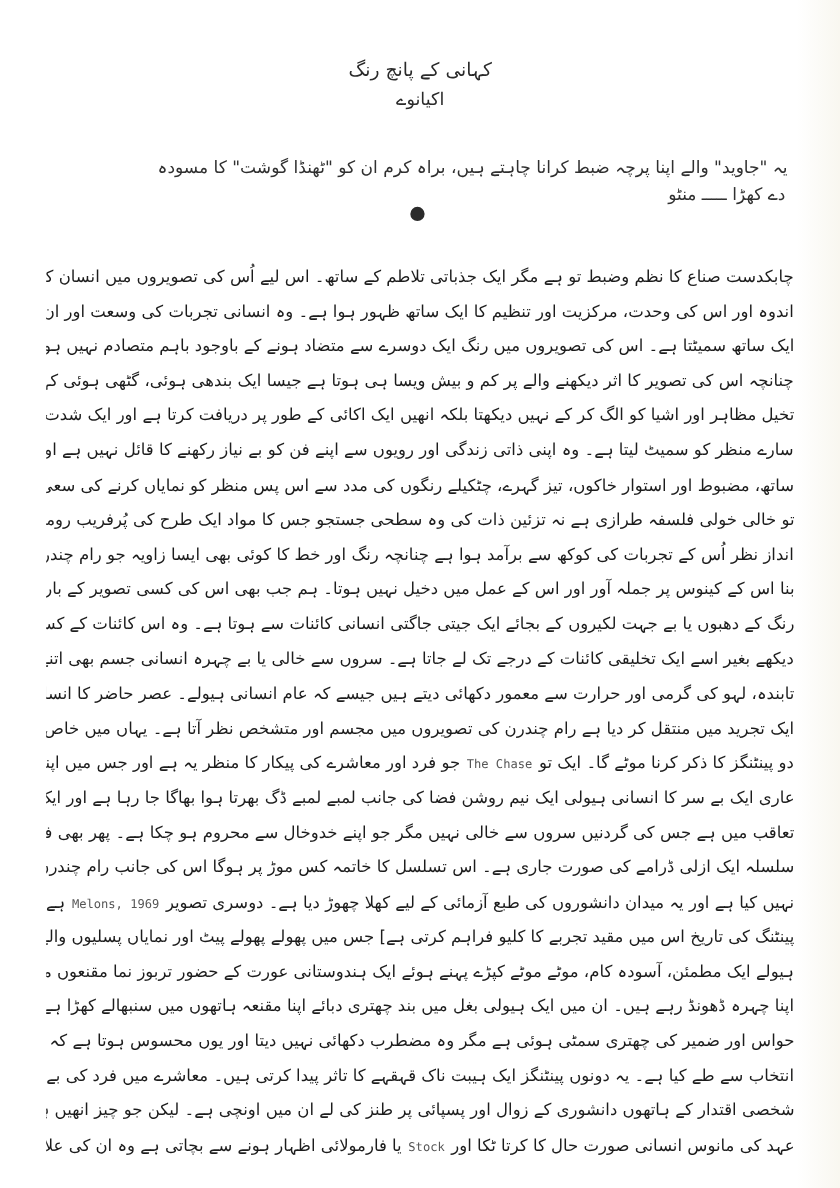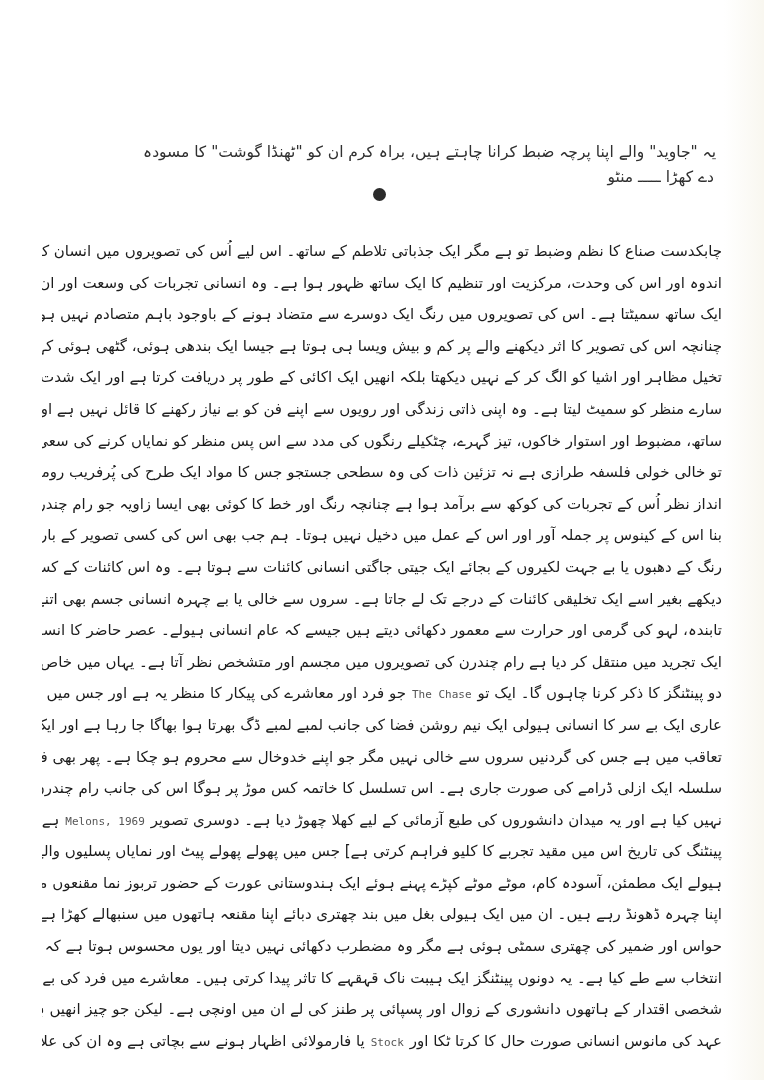--- a/index.html
+++ b/index.html
@@ -98,20 +98,24 @@
       unicode-bidi: isolate;
       margin: 16px 6px;
     }
   </style>
 </head>
 <body>
 
 <div class="page">
   <div class="page-shade"></div>
 
+  <div class="header">
+    <div class="title">کہانی کے پانچ رنگ</div>
+    <div class="author">اکیانوے</div>
+  </div>
 
   <div class="note">
     <div class="note-line">یہ "جاوید" والے اپنا پرچہ ضبط کرانا چاہتے ہیں، براہ کرم ان کو "ٹھنڈا گوشت" کا مسودہ</div>
     <div class="note-line note-line-2">دے کھڑا ـــــ منٹو</div>
   </div>
 
   <div class="bullet"></div>
 
   <div class="body-text" id="body-text">
       <div class="body-line"><span>چابکدست صناع کا نظم وضبط تو ہے مگر ایک جذباتی تلاطم کے ساتھ۔ اس لیے اُس کی تصویروں میں انسان کا انتشار، اضطراب،</span></div>
@@ -121,21 +125,21 @@
       <div class="body-line"><span>تخیل مظاہر اور اشیا کو الگ کر کے نہیں دیکھتا بلکہ انھیں ایک اکائی کے طور پر دریافت کرتا ہے اور ایک شدت آثار نقطے میں</span></div>
       <div class="body-line"><span>سارے منظر کو سمیٹ لیتا ہے۔ وہ اپنی ذاتی زندگی اور رویوں سے اپنے فن کو بے نیاز رکھنے کا قائل نہیں ہے اور بڑی بے خوفی کے</span></div>
       <div class="body-line"><span>ساتھ، مضبوط اور استوار خاکوں، تیز گہرے، چٹکیلے رنگوں کی مدد سے اس پس منظر کو نمایاں کرنے کی سعی کرتا ہے۔ اس کا مقصد</span></div>
       <div class="body-line"><span>تو خالی خولی فلسفہ طرازی ہے نہ تزئین ذات کی وہ سطحی جستجو جس کا مواد ایک طرح کی پُرفریب رومانی آئیڈیلزم مہیا کرتی ہے۔ اُس کا</span></div>
       <div class="body-line"><span>انداز نظر اُس کے تجربات کی کوکھ سے برآمد ہوا ہے چنانچہ رنگ اور خط کا کوئی بھی ایسا زاویہ جو رام چندرن کا براہ راست تجربہ نہیں</span></div>
       <div class="body-line"><span>بنا اس کے کینوس پر جملہ آور اور اس کے عمل میں دخیل نہیں ہوتا۔ ہم جب بھی اس کی کسی تصویر کے بارے میں سوچیں، ہمارا سابقہ</span></div>
       <div class="body-line"><span>رنگ کے دھبوں یا بے جہت لکیروں کے بجائے ایک جیتی جاگتی انسانی کائنات سے ہوتا ہے۔ وہ اس کائنات کے کسی بھی عنصر کو</span></div>
       <div class="body-line"><span>دیکھے بغیر اسے ایک تخلیقی کائنات کے درجے تک لے جاتا ہے۔ سروں سے خالی یا بے چہرہ انسانی جسم بھی اتنے ہی جاندار،</span></div>
       <div class="body-line"><span>تابندہ، لہو کی گرمی اور حرارت سے معمور دکھائی دیتے ہیں جیسے کہ عام انسانی ہیولے۔ عصر حاضر کا انسان بھی جیتے تاریخ کے جبر نے</span></div>
       <div class="body-line"><span>ایک تجرید میں منتقل کر دیا ہے رام چندرن کی تصویروں میں مجسم اور متشخص نظر آتا ہے۔ یہاں میں خاص طور سے اس کی</span></div>
-      <div class="body-line"><span>دو پینٹنگز کا ذکر کرنا چاہوں گا۔ ایک تو</span><span class="latin">The Chase</span><span>جو فرد اور معاشرے کی پیکار کا منظر یہ ہے اور جس میں اپنی شناخت سے</span></div>
+      <div class="body-line"><span>دو پینٹنگز کا ذکر کرنا موٹے گا۔ ایک تو</span><span class="latin">The Chase</span><span>جو فرد اور معاشرے کی پیکار کا منظر یہ ہے اور جس میں اپنی شناخت سے</span></div>
       <div class="body-line"><span>عاری ایک بے سر کا انسانی ہیولی ایک نیم روشن فضا کی جانب لمبے لمبے ڈگ بھرتا ہوا بھاگا جا رہا ہے اور ایک ہجوم اُس کے</span></div>
       <div class="body-line"><span>تعاقب میں ہے جس کی گردنیں سروں سے خالی نہیں مگر جو اپنے خدوخال سے محروم ہو چکا ہے۔ پھر بھی فرار اور تعاقب کا</span></div>
       <div class="body-line"><span>سلسلہ ایک ازلی ڈرامے کی صورت جاری ہے۔ اس تسلسل کا خاتمہ کس موڑ پر ہوگا اس کی جانب رام چندرن نے کوئی اشارہ</span></div>
       <div class="body-line"><span>نہیں کیا ہے اور یہ میدان دانشوروں کی طبع آزمائی کے لیے کھلا چھوڑ دیا ہے۔ دوسری تصویر</span><span class="latin">Melons, 1969</span><span>ہے۔ [اس</span></div>
       <div class="body-line"><span>پینٹنگ کی تاریخ اس میں مقید تجربے کا کلیو فراہم کرتی ہے] جس میں پھولے پھولے پیٹ اور نمایاں پسلیوں والے انسانی</span></div>
       <div class="body-line"><span>ہیولے ایک مطمئن، آسودہ کام، موٹے موٹے کپڑے پہنے ہوئے ایک ہندوستانی عورت کے حضور تربوز نما مقنعوں میں</span></div>
       <div class="body-line"><span>اپنا چہرہ ڈھونڈ رہے ہیں۔ ان میں ایک ہیولی بغل میں بند چھتری دبائے اپنا مقنعہ ہاتھوں میں سنبھالے کھڑا ہے۔ اس کے</span></div>
       <div class="body-line"><span>حواس اور ضمیر کی چھتری سمٹی ہوئی ہے مگر وہ مضطرب دکھائی نہیں دیتا اور یوں محسوس ہوتا ہے کہ یہ سودا اس نے اپنی مرضی اور</span></div>
       <div class="body-line"><span>انتخاب سے طے کیا ہے۔ یہ دونوں پینٹنگز ایک ہیبت ناک قہقہے کا تاثر پیدا کرتی ہیں۔ معاشرے میں فرد کی بے حرمتی اور</span></div>
       <div class="body-line"><span>شخصی اقتدار کے ہاتھوں دانشوری کے زوال اور پسپائی پر طنز کی لے ان میں اونچی ہے۔ لیکن جو چیز انھیں ہمارے</span></div>

